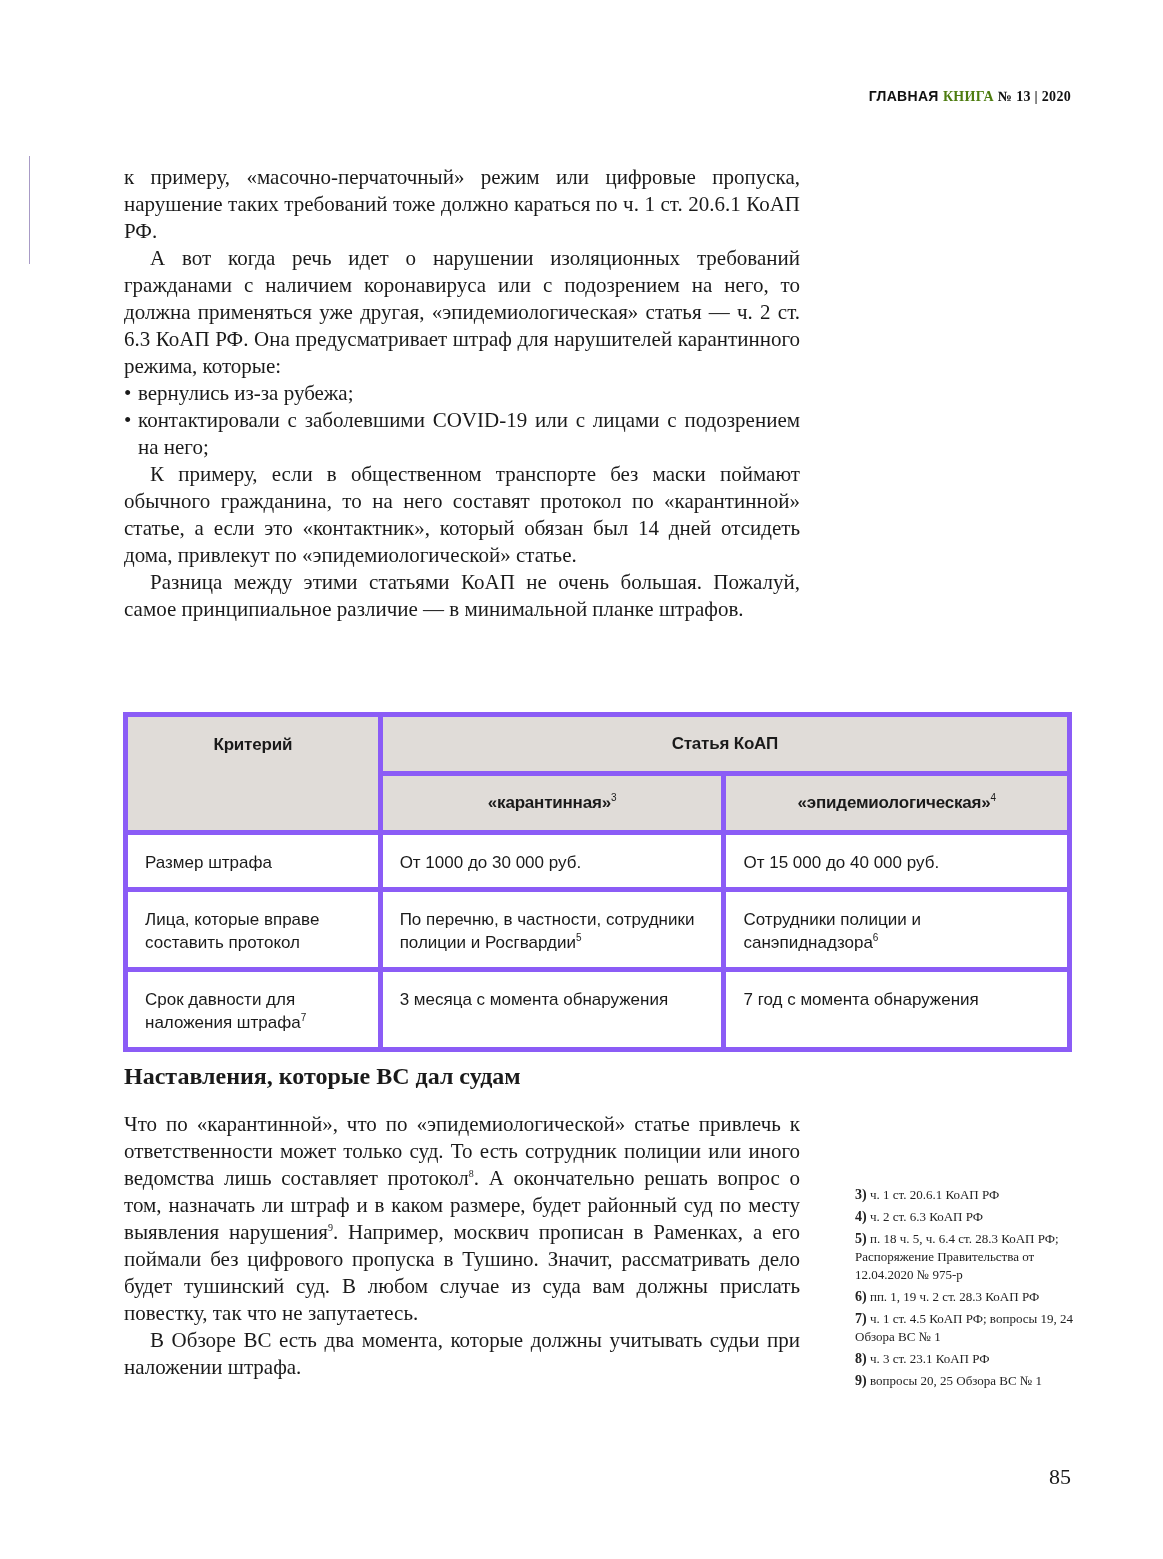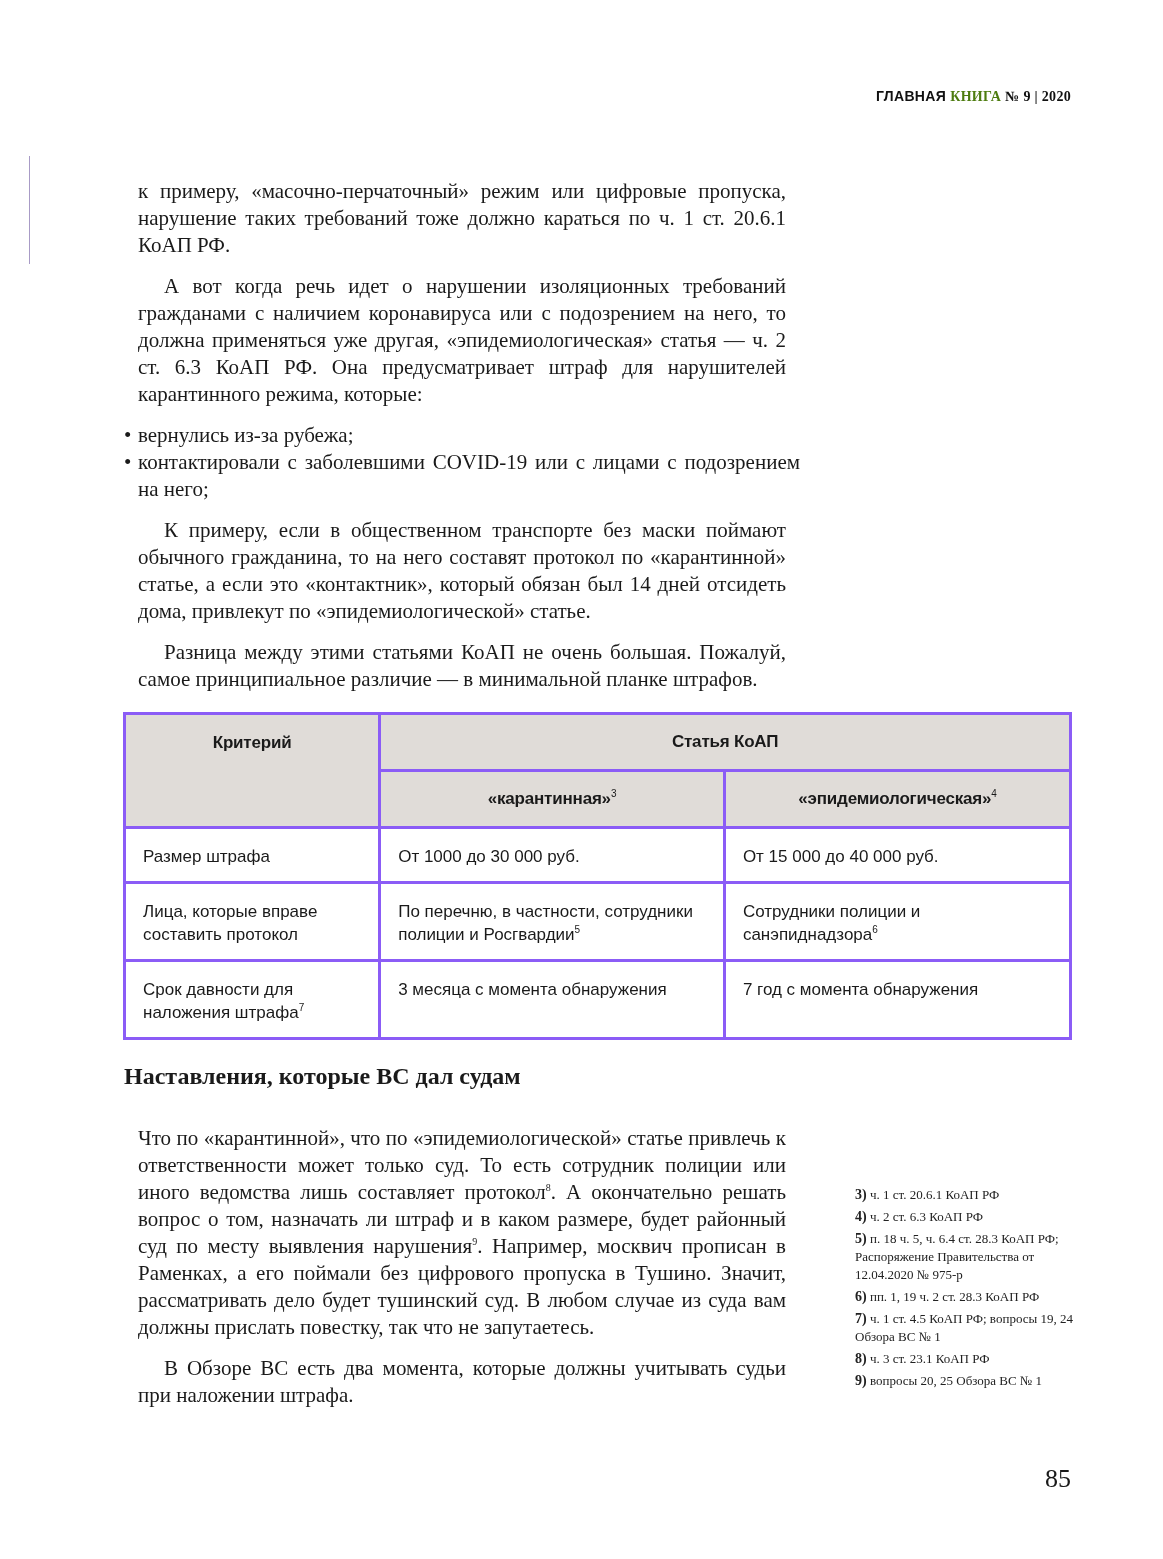--- a/index.html
+++ b/index.html
@@ -3,46 +3,46 @@
 <meta charset="utf-8">
 <style>
   html, body { margin: 0; padding: 0; background: #ffffff; }
   body { width: 1163px; height: 1559px; position: relative; overflow: hidden; color: #1a1a1a; }
   .header { position: absolute; top: 88px; right: 92px; font-family: "Liberation Sans", sans-serif; font-weight: bold; font-size: 14px; letter-spacing: 0.3px; }
   .header .brand-a { color: #111; }
   .header .brand-b { color: #4d7c0f; font-family: Liberation Serif, serif; }
   .header .issue { font-family: "Liberation Serif", serif; color: #111; }
   .margin-bar { position: absolute; left: 29px; top: 156px; width: 1px; height: 108px; background: #a89bc6; }
   .col { position: absolute; left: 124px; width: 676px; font-family: "Liberation Serif", serif; font-size: 21px; line-height: 27px; text-align: justify; }
-  .col p { margin: 14px; }
+  .col p { margin: 0; }
   .col p.ind { text-indent: 26px; }
   .col ul { margin: 0; padding: 0; list-style: none; }
   .col li { padding-left: 14px; position: relative; }
   .col li::before { content: "•"; position: absolute; left: 0; }
   .table-wrap { position: absolute; left: 123px; top: 712px; width: 949px; }
   table { border-collapse: collapse; width: 100%; font-family: "Liberation Sans", sans-serif; font-size: 17px; }
-  th, td { border: 3px solid #8b5cf6; vertical-align: top; }
+  th, td { border: 5px solid #8b5cf6; vertical-align: top; }
   th { background: #e0dcd8; font-weight: bold; height: 52px; vertical-align: middle; text-align: center; letter-spacing: -0.2px; }
   th.crit { vertical-align: top; padding-top: 18px; }
   td { padding: 16px 17px 8px 17px; line-height: 23px; height: 28px; }
   tr.r2 td, tr.r3 td { height: 51px; }
   sup { font-size: 10px; font-weight: normal; vertical-align: super; line-height: 0; }
   h2 { position: absolute; left: 124px; top: 1063px; margin: 0; font-family: "Liberation Serif", serif; font-weight: bold; font-size: 24px; }
   .notes { position: absolute; left: 855px; top: 1186px; width: 225px; font-family: "Liberation Serif", serif; font-size: 13px; line-height: 18px; color: #222; }
   .notes .note { margin-bottom: 4px; }
   .notes b { font-weight: bold; font-size: 14px; }
-  .page-num { position: absolute; right: 92px; top: 1464px; font-family: "Liberation Serif", serif; font-size: 26px; margin-left: 48px; }
+  .page-num { position: absolute; right: 92px; top: 1464px; font-family: "Liberation Serif", serif; font-size: 22px; margin-left: 48px; }
 </style>
 </head>
 <body>
 
 <div class="header">
   <span class="brand-a">ГЛАВНАЯ</span>
   <span class="brand-b">КНИГА</span>
-  <span class="issue">№ 9 | 2020</span>
+  <span class="issue">№ 13 | 2020</span>
 </div>
 
 <div class="margin-bar"></div>
 
 <div class="col" style="top:164px;">
   <p>к примеру, «масочно-перчаточный» режим или цифровые пропуска, нарушение таких требований тоже должно караться по ч. 1 ст. 20.6.1 КоАП РФ.</p>
   <p class="ind">А вот когда речь идет о нарушении изоляционных требований гражданами с наличием коронавируса или с подозрением на него, то должна применяться уже другая, «эпидемиологическая» статья — ч. 2 ст. 6.3 КоАП РФ. Она предусматривает штраф для нарушителей карантинного режима, которые:</p>
   <ul>
     <li>вернулись из-за рубежа;</li>
     <li>контактировали с заболевшими COVID-19 или с лицами с подозрением на него;</li>

